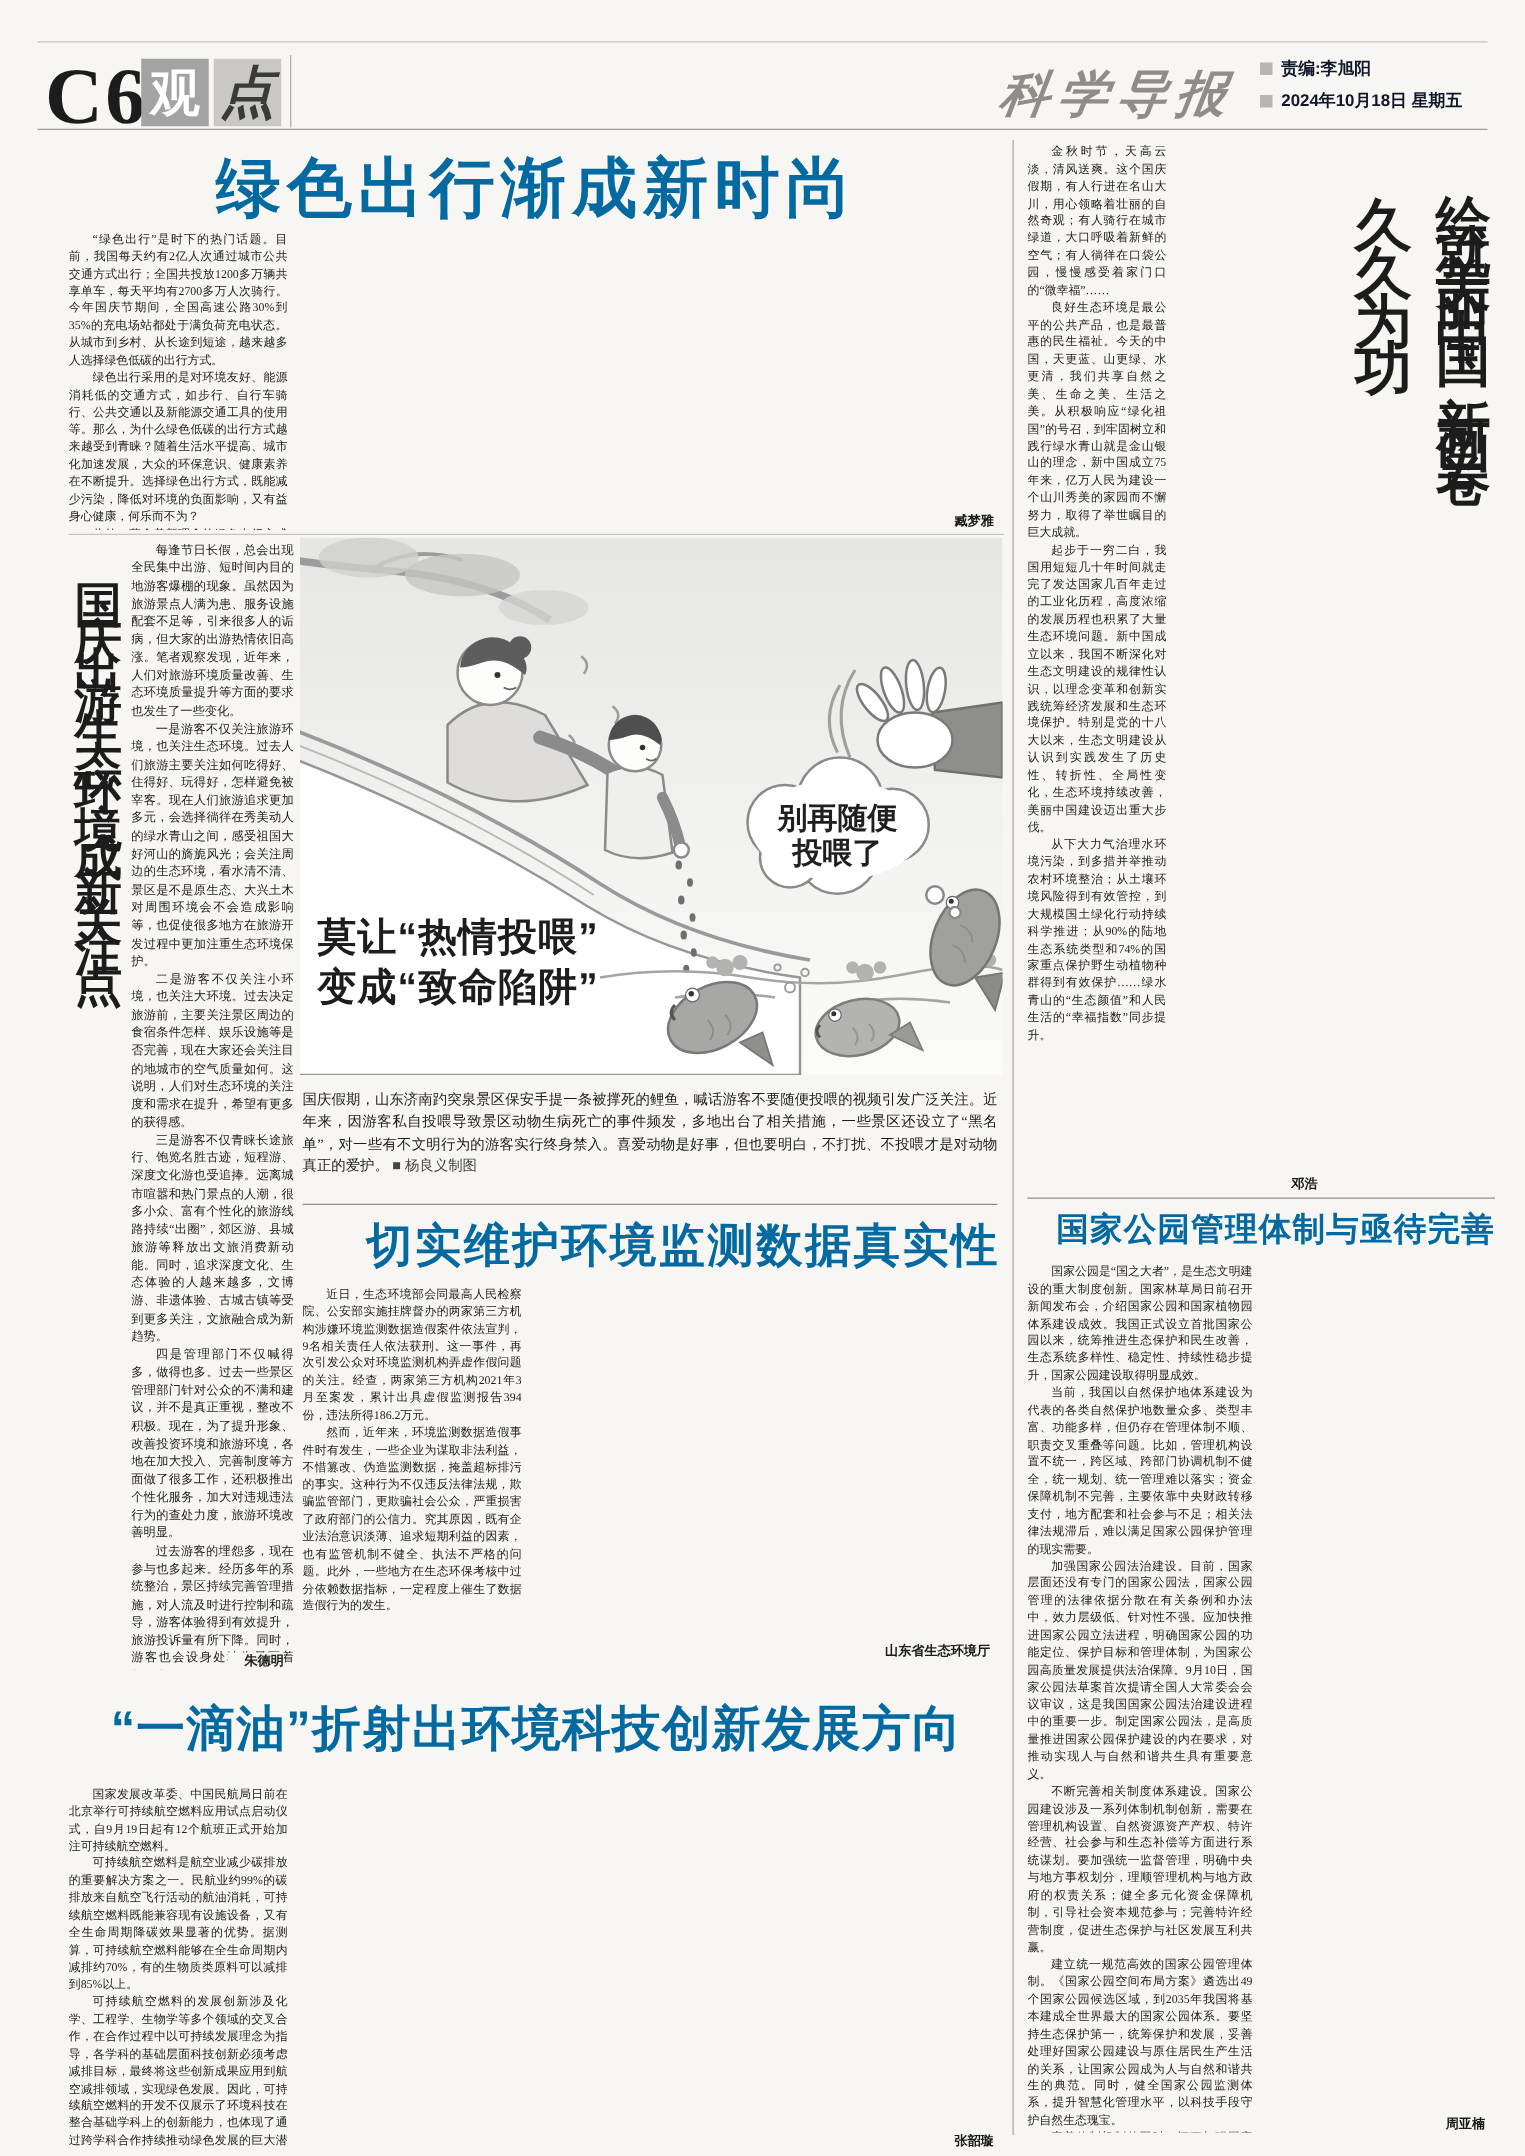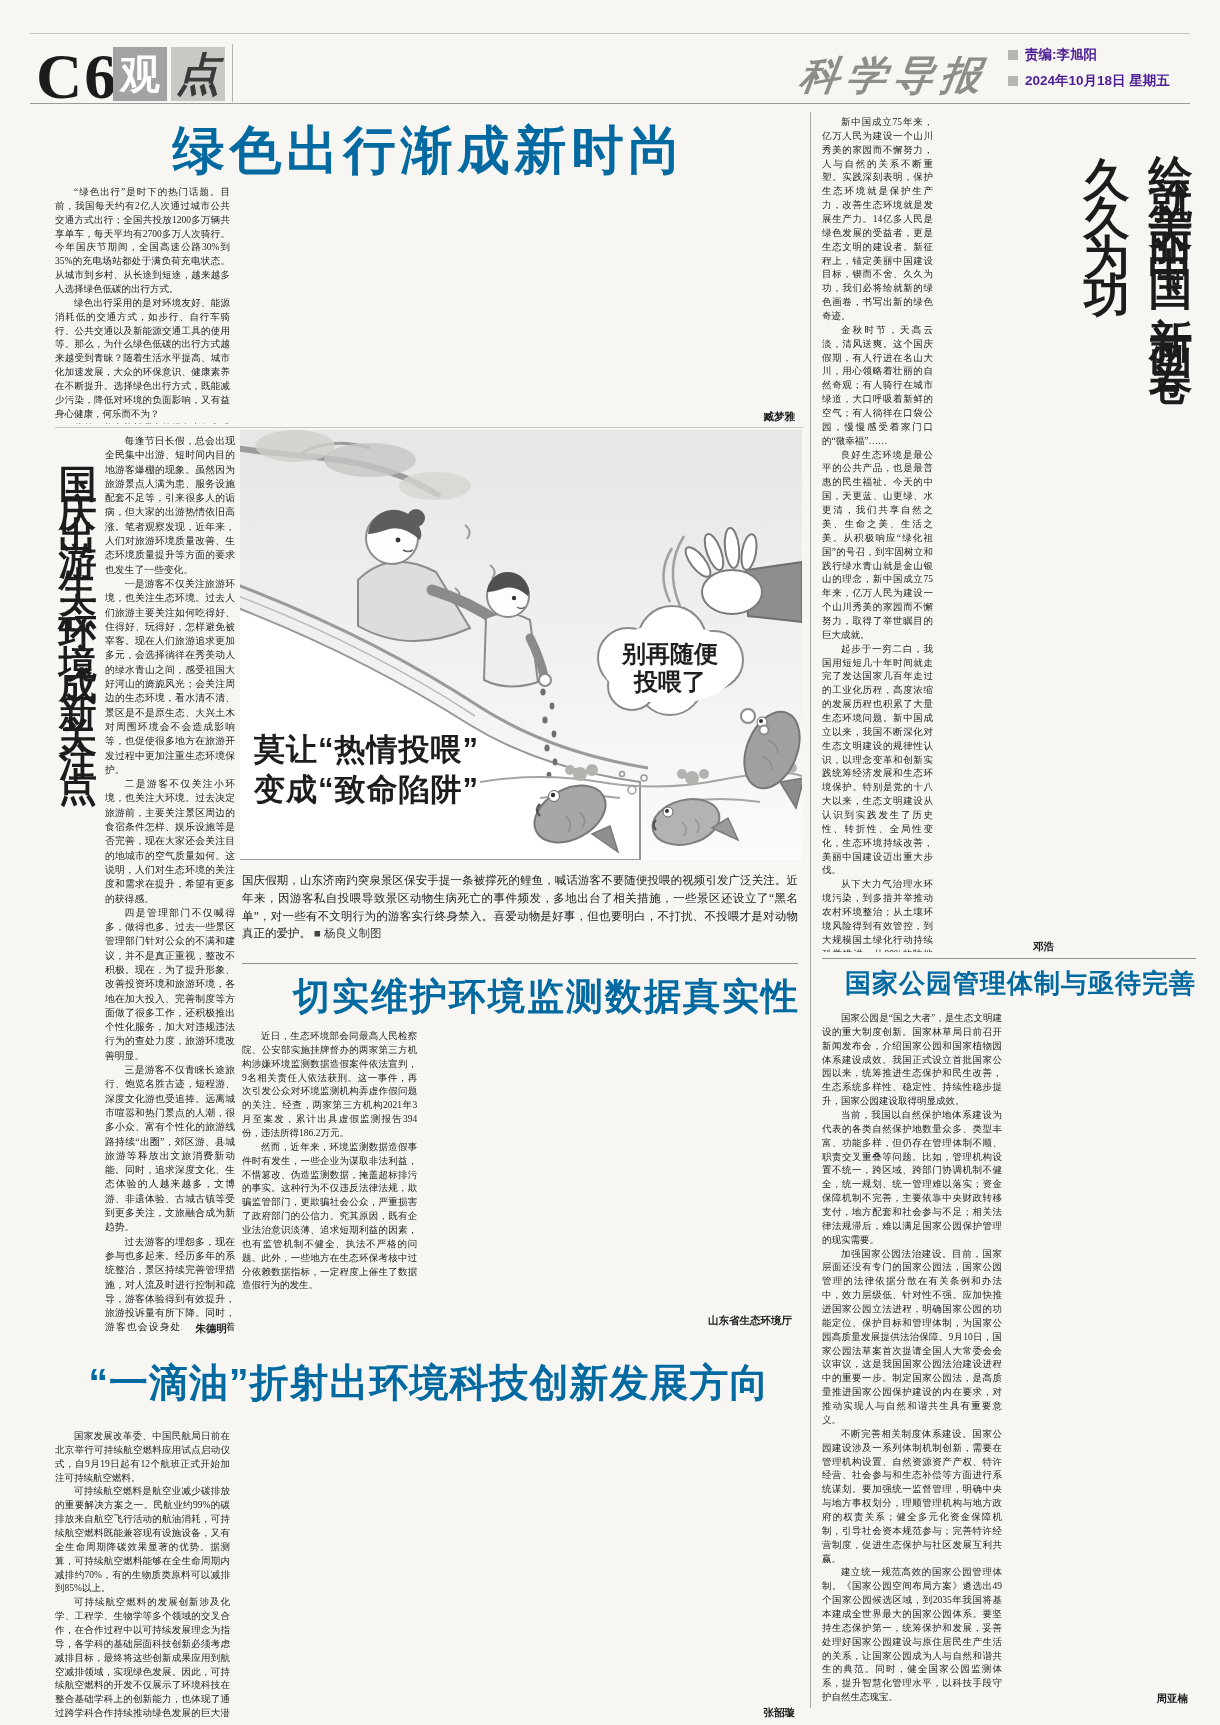--- a/index.html
+++ b/index.html
@@ -11,21 +11,21 @@
   .rule-v{position:absolute;background:#9a9a9a;width:1px;}
 
   
   .edition{left:36px;top:40px;font-size:64px;font-weight:900;font-family:"Liberation Serif",serif;letter-spacing:2px;}
   .logo-box{top:47px;width:54px;height:54px;display:flex;align-items:center;justify-content:center;
             font-family:"Liberation Sans","DejaVu Sans",sans-serif;font-weight:900;font-size:40px;}
   .logo-box.b1{left:113px;background:#a3a3a3;color:#ffffff;}
   .logo-box.b2{left:171px;background:#c9c8c4;color:#3a3a3a;font-family:"Liberation Serif",serif;font-style:italic;font-size:44px;}
   .masthead{left:800px;top:48px;width:210px;font-size:40px;color:#8e8d89;font-style:italic;font-weight:bold;
             letter-spacing:7px;transform:skewX(-8deg);font-family:"Liberation Serif",serif;white-space:nowrap;}
-  .pubinfo{left:1008px;top:46px;font-family:"Liberation Sans","DejaVu Sans",sans-serif;font-size:13.5px;font-weight:bold;color:#4c1d95;}
+  .pubinfo{left:1008px;top:46px;font-family:"Liberation Sans","DejaVu Sans",sans-serif;font-size:13.5px;font-weight:bold;color:#0f172a;}
   .pubinfo .row{display:flex;align-items:center;margin-bottom:8px;white-space:nowrap;}
   .sq{display:inline-block;width:10px;height:10px;background:#b7b6b2;margin-right:7px;flex:0 0 auto;}
 
   
   .flow{font-size:9.5px;line-height:1.46;text-align:justify;overflow:hidden;column-fill:auto;}
   .flow p{margin:0;text-indent:2em;}
   .byline-abs{position:absolute;right:8px;bottom:0;background:#f7f6f2;padding-left:14px;
               font-size:10.5px;font-weight:bold;}
   h1,h2{margin:0;font-family:"Liberation Sans","DejaVu Sans",sans-serif;color:#0369a1;}
 
@@ -105,22 +105,22 @@
   </div>
   <div class="rule-h light" style="left:55px;top:427px;width:748px;"></div>
 
   <div class="abs sb">
     <div class="sb-title">国庆出游生态环境成新关注点</div>
     <div class="sb-body">
       <div class="flow" style="height:902px;font-size:9.8px;">
           <p>每逢节日长假，总会出现全民集中出游、短时间内目的地游客爆棚的现象。虽然因为旅游景点人满为患、服务设施配套不足等，引来很多人的诟病，但大家的出游热情依旧高涨。笔者观察发现，近年来，人们对旅游环境质量改善、生态环境质量提升等方面的要求也发生了一些变化。</p>
           <p>一是游客不仅关注旅游环境，也关注生态环境。过去人们旅游主要关注如何吃得好、住得好、玩得好，怎样避免被宰客。现在人们旅游追求更加多元，会选择徜徉在秀美动人的绿水青山之间，感受祖国大好河山的旖旎风光；会关注周边的生态环境，看水清不清、景区是不是原生态、大兴土木对周围环境会不会造成影响等，也促使很多地方在旅游开发过程中更加注重生态环境保护。</p>
           <p>二是游客不仅关注小环境，也关注大环境。过去决定旅游前，主要关注景区周边的食宿条件怎样、娱乐设施等是否完善，现在大家还会关注目的地城市的空气质量如何。这说明，人们对生态环境的关注度和需求在提升，希望有更多的获得感。</p>
+          <p>三是游客不仅青睐长途旅行、饱览名胜古迹，短程游、深度文化游也受追捧。远离城市喧嚣和热门景点的人潮，很多小众、富有个性化的旅游线路持续“出圈”，郊区游、县城旅游等释放出文旅消费新动能。同时，追求深度文化、生态体验的人越来越多，文博游、非遗体验、古城古镇等受到更多关注，文旅融合成为新趋势。</p>
           <p>四是管理部门不仅喊得多，做得也多。过去一些景区管理部门针对公众的不满和建议，并不是真正重视，整改不积极。现在，为了提升形象、改善投资环境和旅游环境，各地在加大投入、完善制度等方面做了很多工作，还积极推出个性化服务，加大对违规违法行为的查处力度，旅游环境改善明显。</p>
-          <p>三是游客不仅青睐长途旅行、饱览名胜古迹，短程游、深度文化游也受追捧。远离城市喧嚣和热门景点的人潮，很多小众、富有个性化的旅游线路持续“出圈”，郊区游、县城旅游等释放出文旅消费新动能。同时，追求深度文化、生态体验的人越来越多，文博游、非遗体验、古城古镇等受到更多关注，文旅融合成为新趋势。</p>
           <p>过去游客的埋怨多，现在参与也多起来。经历多年的系统整治，景区持续完善管理措施，对人流及时进行控制和疏导，游客体验得到有效提升，旅游投诉量有所下降。同时，游客也会设身处地为景区着想，主动参与，从自己做起，不乱扔垃圾，自觉遵守景区各项规章制度，共同营造舒适的旅游环境。</p>
         </div>
       <div class="byline-abs">朱德明</div>
     </div>
   </div>
 
   <div class="abs cartoon">
     <svg width="562" height="430" viewBox="0 0 562 430">
       <defs>
         <linearGradient id="sky" x1="0" y1="0" x2="0" y2="1">
@@ -272,21 +272,20 @@
         <p>国家发展改革委、中国民航局日前在北京举行可持续航空燃料应用试点启动仪式，自9月19日起有12个航班正式开始加注可持续航空燃料。</p>
         <p>可持续航空燃料是航空业减少碳排放的重要解决方案之一。民航业约99%的碳排放来自航空飞行活动的航油消耗，可持续航空燃料既能兼容现有设施设备，又有全生命周期降碳效果显著的优势。据测算，可持续航空燃料能够在全生命周期内减排约70%，有的生物质类原料可以减排到85%以上。</p>
         <p>可持续航空燃料的发展创新涉及化学、工程学、生物学等多个领域的交叉合作，在合作过程中以可持续发展理念为指导，各学科的基础层面科技创新必须考虑减排目标，最终将这些创新成果应用到航空减排领域，实现绿色发展。因此，可持续航空燃料的开发不仅展示了环境科技在整合基础学科上的创新能力，也体现了通过跨学科合作持续推动绿色发展的巨大潜力。</p>
       </div>
     <div class="byline-abs">张韶璇</div>
   </div>
 
   <div class="abs jj">
     <div class="jj-body">
       <div class="flow" style="height:836px;">
-          <p>新中国成立75年来，亿万人民为建设一个山川秀美的家园而不懈努力，人与自然的关系不断重塑。实践深刻表明，保护生态环境就是保护生产力，改善生态环境就是发展生产力。14亿多人民是绿色发展的受益者，更是生态文明的建设者。新征程上，锚定美丽中国建设目标，锲而不舍、久久为功，我们必将绘就新的绿色画卷，书写出新的绿色奇迹。</p>
           <p>金秋时节，天高云淡，清风送爽。这个国庆假期，有人行进在名山大川，用心领略着壮丽的自然奇观；有人骑行在城市绿道，大口呼吸着新鲜的空气；有人徜徉在口袋公园，慢慢感受着家门口的“微幸福”……</p>
           <p>良好生态环境是最公平的公共产品，也是最普惠的民生福祉。今天的中国，天更蓝、山更绿、水更清，我们共享自然之美、生命之美、生活之美。从积极响应“绿化祖国”的号召，到牢固树立和践行绿水青山就是金山银山的理念，新中国成立75年来，亿万人民为建设一个山川秀美的家园而不懈努力，取得了举世瞩目的巨大成就。</p>
           <p>起步于一穷二白，我国用短短几十年时间就走完了发达国家几百年走过的工业化历程，高度浓缩的发展历程也积累了大量生态环境问题。新中国成立以来，我国不断深化对生态文明建设的规律性认识，以理念变革和创新实践统筹经济发展和生态环境保护。特别是党的十八大以来，生态文明建设从认识到实践发生了历史性、转折性、全局性变化，生态环境持续改善，美丽中国建设迈出重大步伐。</p>
           <p>从下大力气治理水环境污染，到多措并举推动农村环境整治；从土壤环境风险得到有效管控，到大规模国土绿化行动持续科学推进；从90%的陆地生态系统类型和74%的国家重点保护野生动植物种群得到有效保护……绿水青山的“生态颜值”和人民生活的“幸福指数”同步提升。</p>
         </div>
     </div>
     <div class="byline-abs" style="right:142px;">邓浩</div>
     <div class="jj-title">
       <div class="jj-t1">久久为功</div>
       <div class="jj-t2">绘就美丽中国『新画卷』</div>

